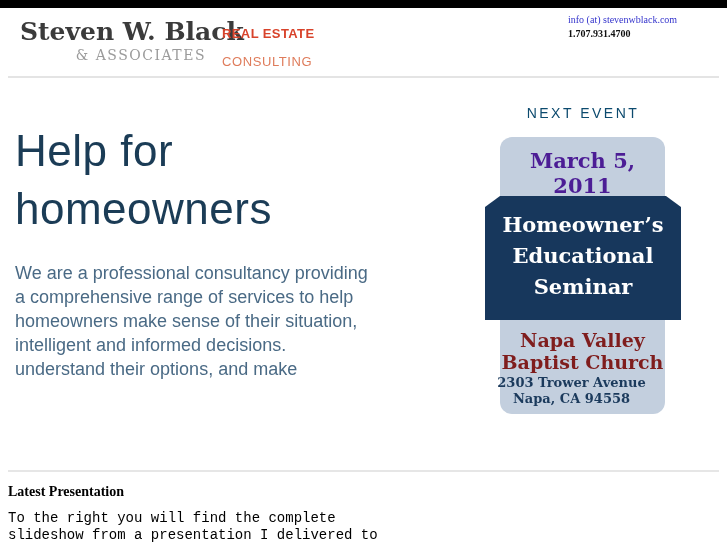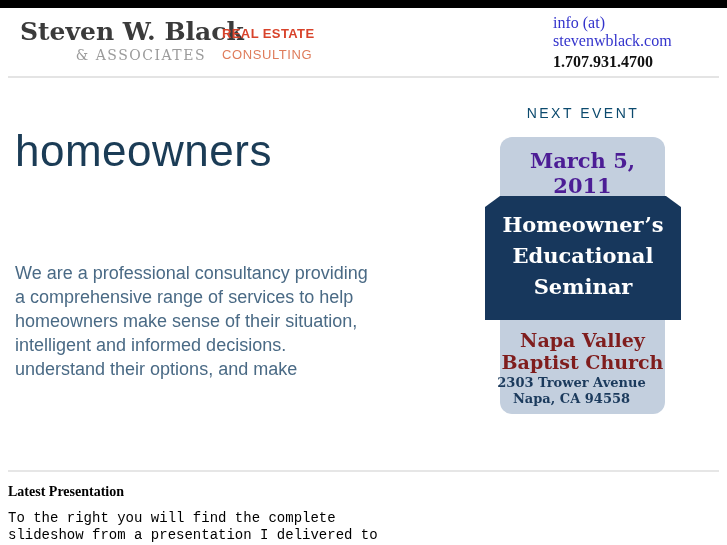--- a/index.html
+++ b/index.html
@@ -16,23 +16,23 @@
     font-family:"DejaVu Serif", serif; font-weight:700; font-size:25px;
     color:#3B3B3B; white-space:nowrap; letter-spacing:0px;
   }
   .logo-sub {
     position:absolute; left:20px; top:47px; width:186px; text-align:right;
     font-family:"DejaVu Serif", serif; font-size:14px; color:#9B9B9B;
     letter-spacing:1.5px; white-space:nowrap;
   }
   .tagline { position:absolute; left:222px; top:26px; }
   .tagline-l1 { display:block; font-weight:700; font-size:13px; letter-spacing:0.4px; color:#D8432B; }
-  .tagline-l2 { display:block; font-weight:400; font-size:13px; letter-spacing:0.6px; color:#DF7C5B; margin-top:6px; }
+  .tagline-l2 { display:block; font-weight:400; font-size:13px; letter-spacing:0.6px; color:#DF7C5B; margin-top:13px; }
 
-  .contact { position:absolute; left:553px; top:14px; font-family:"Liberation Serif", serif; font-size:16px; }
+  .contact { position:absolute; left:568px; top:14px; font-family:"Liberation Serif", serif; font-size:10px; }
   .contact-link { display:block; color:#3333CC; text-decoration:none; cursor:pointer; }
   .contact-phone { display:block; margin-top:3px; font-weight:700; color:#111111; }
 
   .divider { position:absolute; left:8px; width:711px; height:2px; background:#E4E4E4; }
   .divider-top { top:76px; }
   .divider-bottom { top:470px; background:#E6E6E6; }
 
   
   .hero-heading {
     position:absolute; left:15px; top:122px;
@@ -108,20 +108,21 @@
     <span class="tagline-l2">CONSULTING</span>
   </div>
   <div class="contact">
     <a class="contact-link">info (at) stevenwblack.com</a>
     <span class="contact-phone">1.707.931.4700</span>
   </div>
 
   <div class="divider divider-top"></div>
 
   <div class="hero-heading">
+    <div>Help for</div>
     <div>homeowners</div>
   </div>
   <div class="intro">
     <div>We are a professional consultancy providing</div>
     <div>a comprehensive range of services to help</div>
     <div>homeowners make sense of their situation,</div>
     <div>intelligent and informed decisions.</div>
     <div>understand their options, and make</div>
   </div>
 

